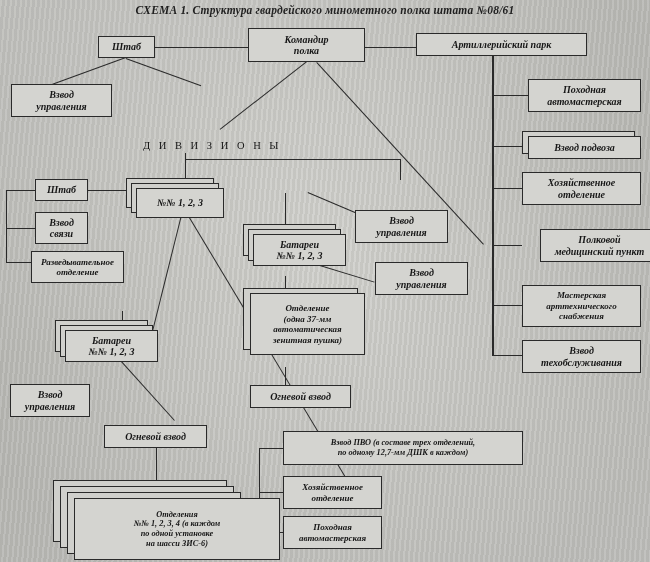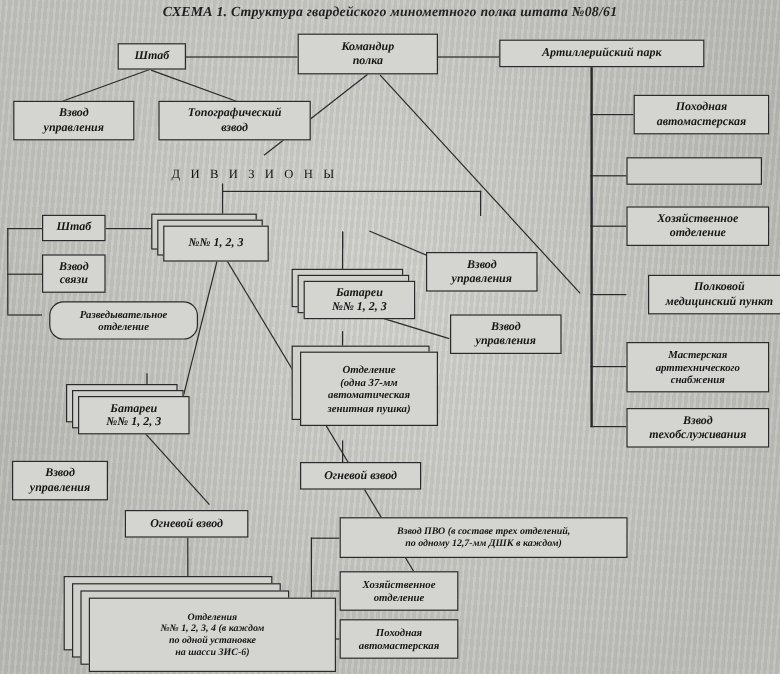--- a/index.html
+++ b/index.html
@@ -148,47 +148,46 @@
   <div class="bx" style="left:98px;top:36px;width:57px;height:22px;">Штаб</div>
 
   <div class="bx" style="left:248px;top:28px;width:117px;height:34px;white-space:pre-line;">Командир
 полка</div>
 
   <div class="bx" style="left:416px;top:33px;width:171px;height:23px;">Артиллерийский парк</div>
 
   <div class="bx" style="left:11px;top:84px;width:101px;height:33px;white-space:pre-line;">Взвод
 управления</div>
 
-  <div class="bx" style="left:132px;top:84px;width:127px;height:33px;white-space:pre-line;">Топографический
-взвод</div>
 
   <div class="bx" style="left:528px;top:79px;width:113px;height:33px;white-space:pre-line;">Походная
 автомастерская</div>
 
   <div class="shadow" style="left:522px;top:131px;width:113px;height:23px;"></div>
+  <div class="bx" style="left:528px;top:136px;width:113px;height:23px;">Взвод подвоза</div>
 
   <div class="bx" style="left:522px;top:172px;width:119px;height:33px;white-space:pre-line;">Хозяйственное
 отделение</div>
 
   <div class="bx" style="left:540px;top:229px;width:119px;height:33px;white-space:pre-line;">Полковой
 медицинский пункт</div>
 
   <div class="bx sm" style="left:522px;top:285px;width:119px;height:42px;white-space:pre-line;">Мастерская
 арттехнического
 снабжения</div>
 
   <div class="bx" style="left:522px;top:340px;width:119px;height:33px;white-space:pre-line;">Взвод
 техобслуживания</div>
 
   <div class="bx" style="left:35px;top:179px;width:53px;height:22px;">Штаб</div>
 
   <div class="bx" style="left:35px;top:212px;width:53px;height:32px;white-space:pre-line;">Взвод
 связи</div>
 
-  <div class="bx sm" style="left:41px;top:251px;width:124px;height:32px;white-space:pre-line;border-radius:12px;">Разведывательное
+  <div class="bx sm" style="left:31px;top:251px;width:93px;height:32px;white-space:pre-line;">Разведывательное
 отделение</div>
 
   <div class="shadow" style="left:126px;top:178px;width:88px;height:30px;"></div>
   <div class="shadow" style="left:131px;top:183px;width:88px;height:30px;"></div>
   <div class="bx" style="left:136px;top:188px;width:88px;height:30px;">№№ 1, 2, 3</div>
 
 
   <div class="bx" style="left:355px;top:210px;width:93px;height:33px;white-space:pre-line;">Взвод
 управления</div>
 

